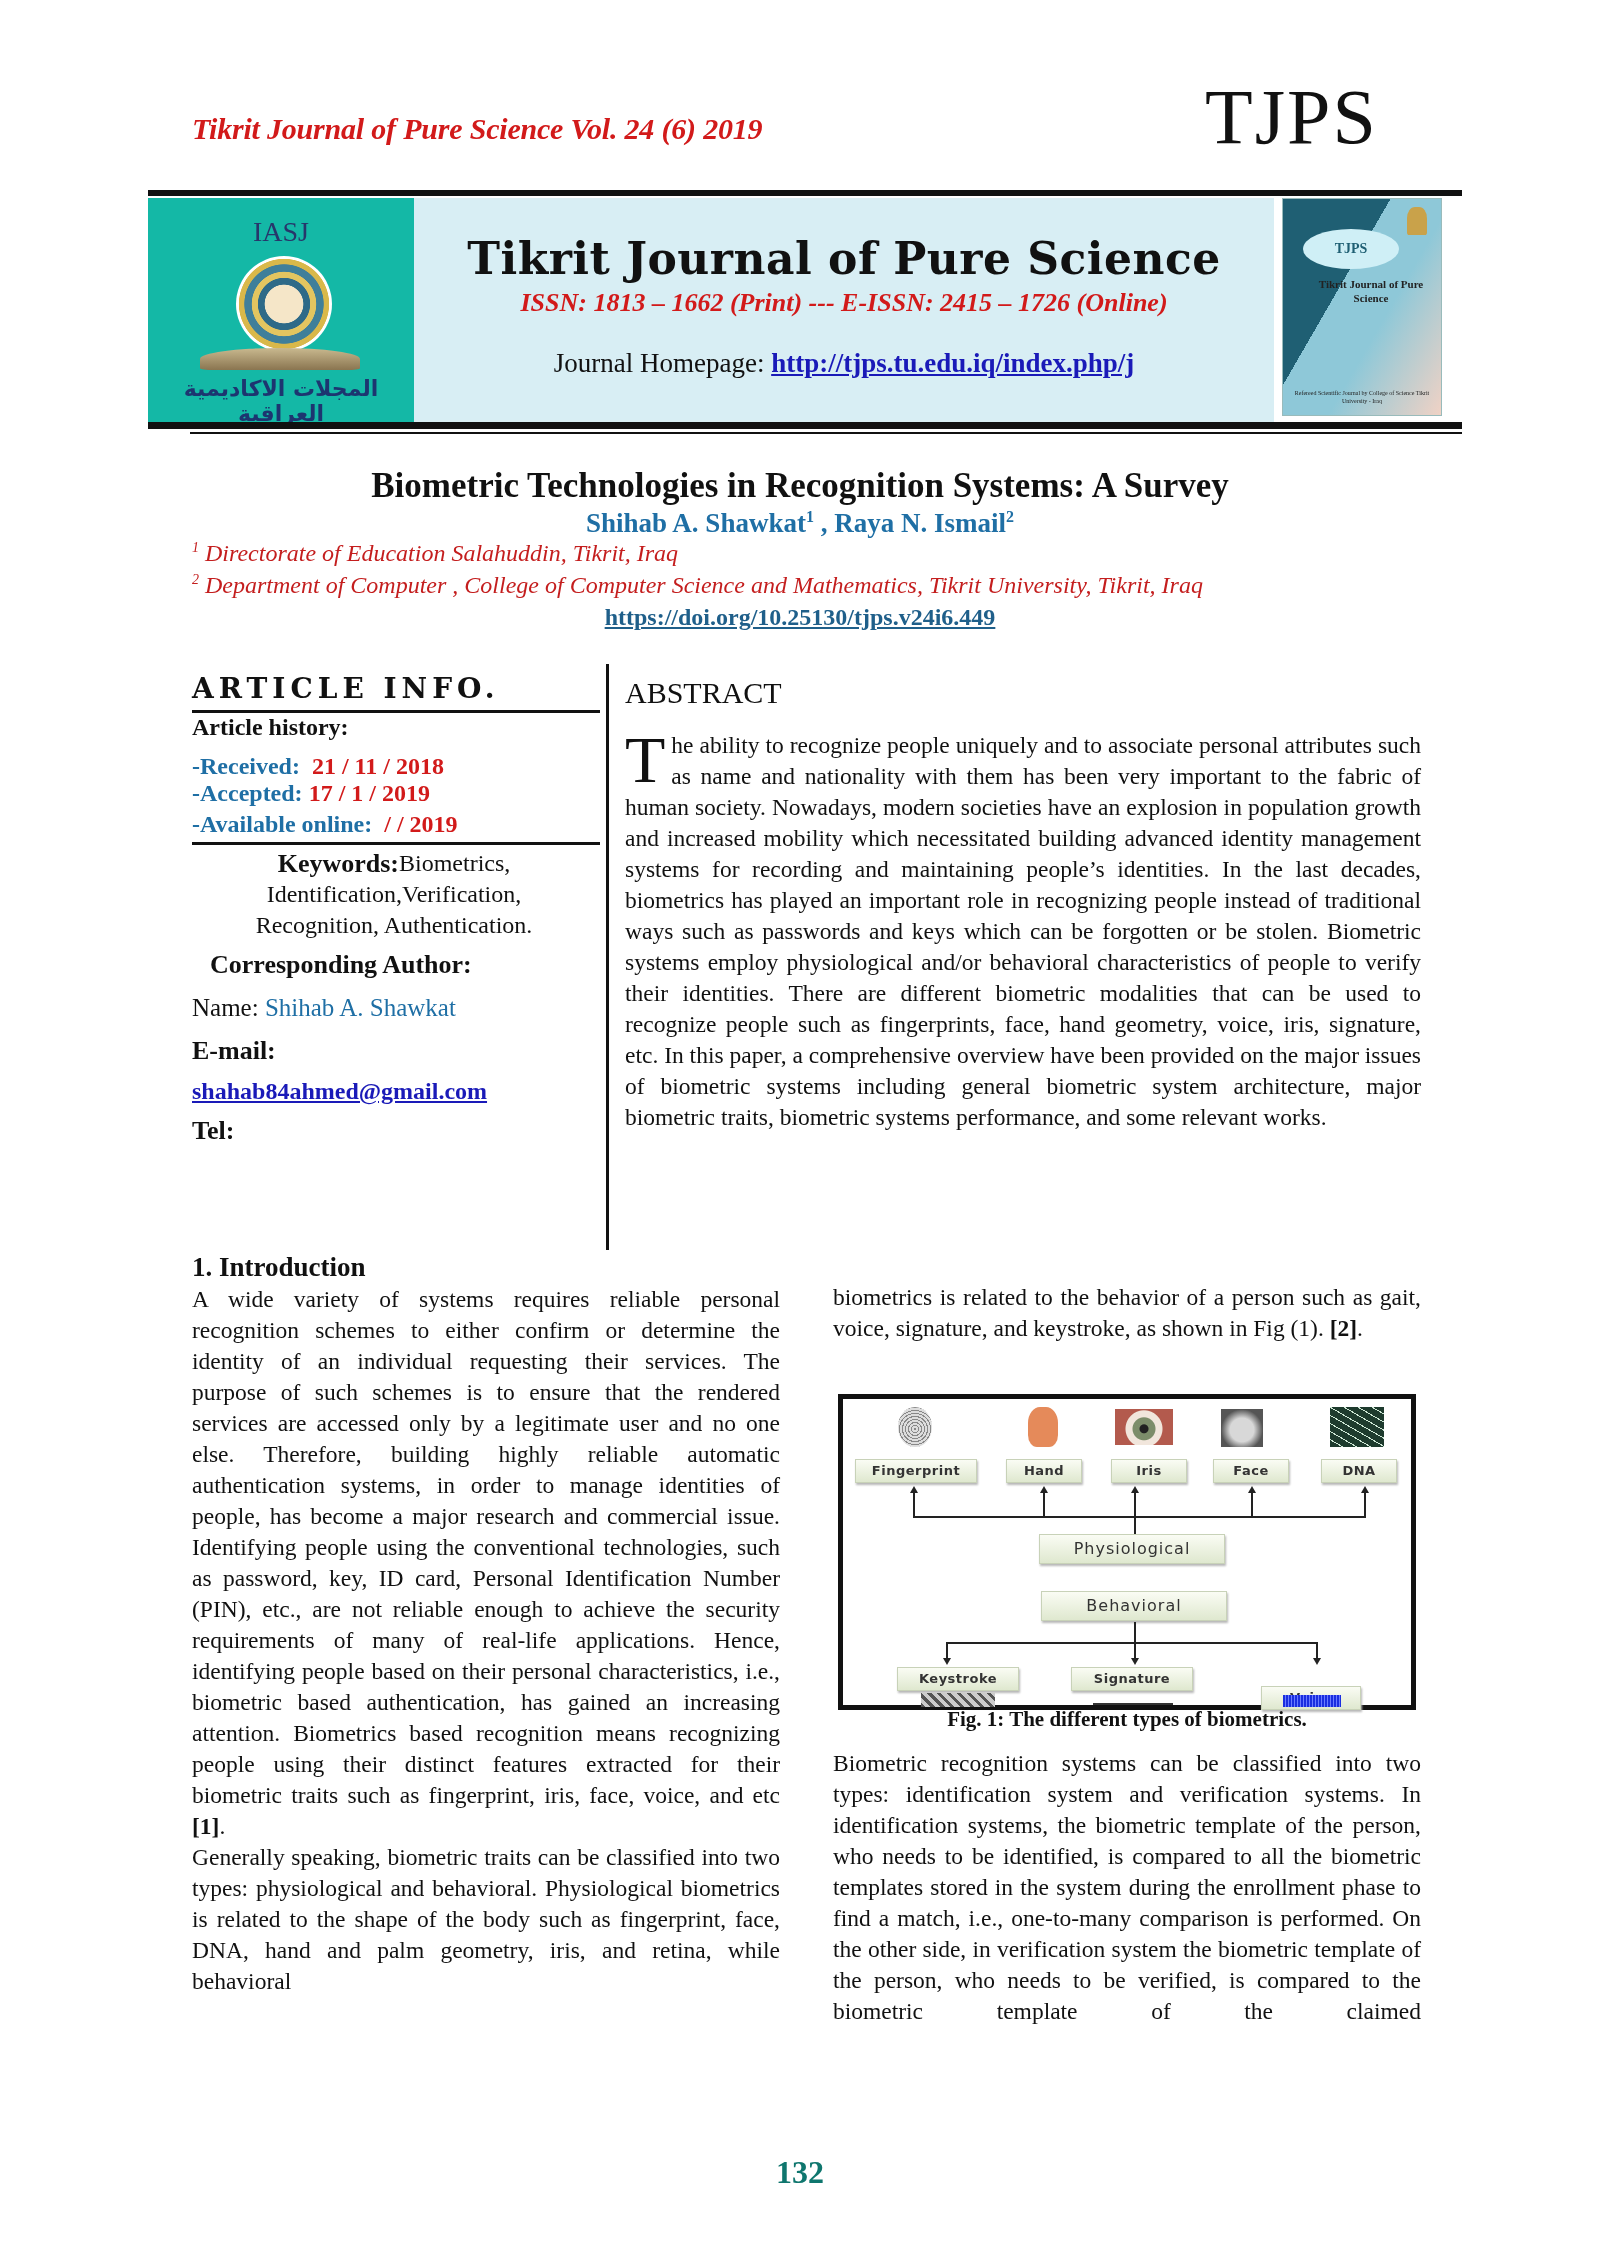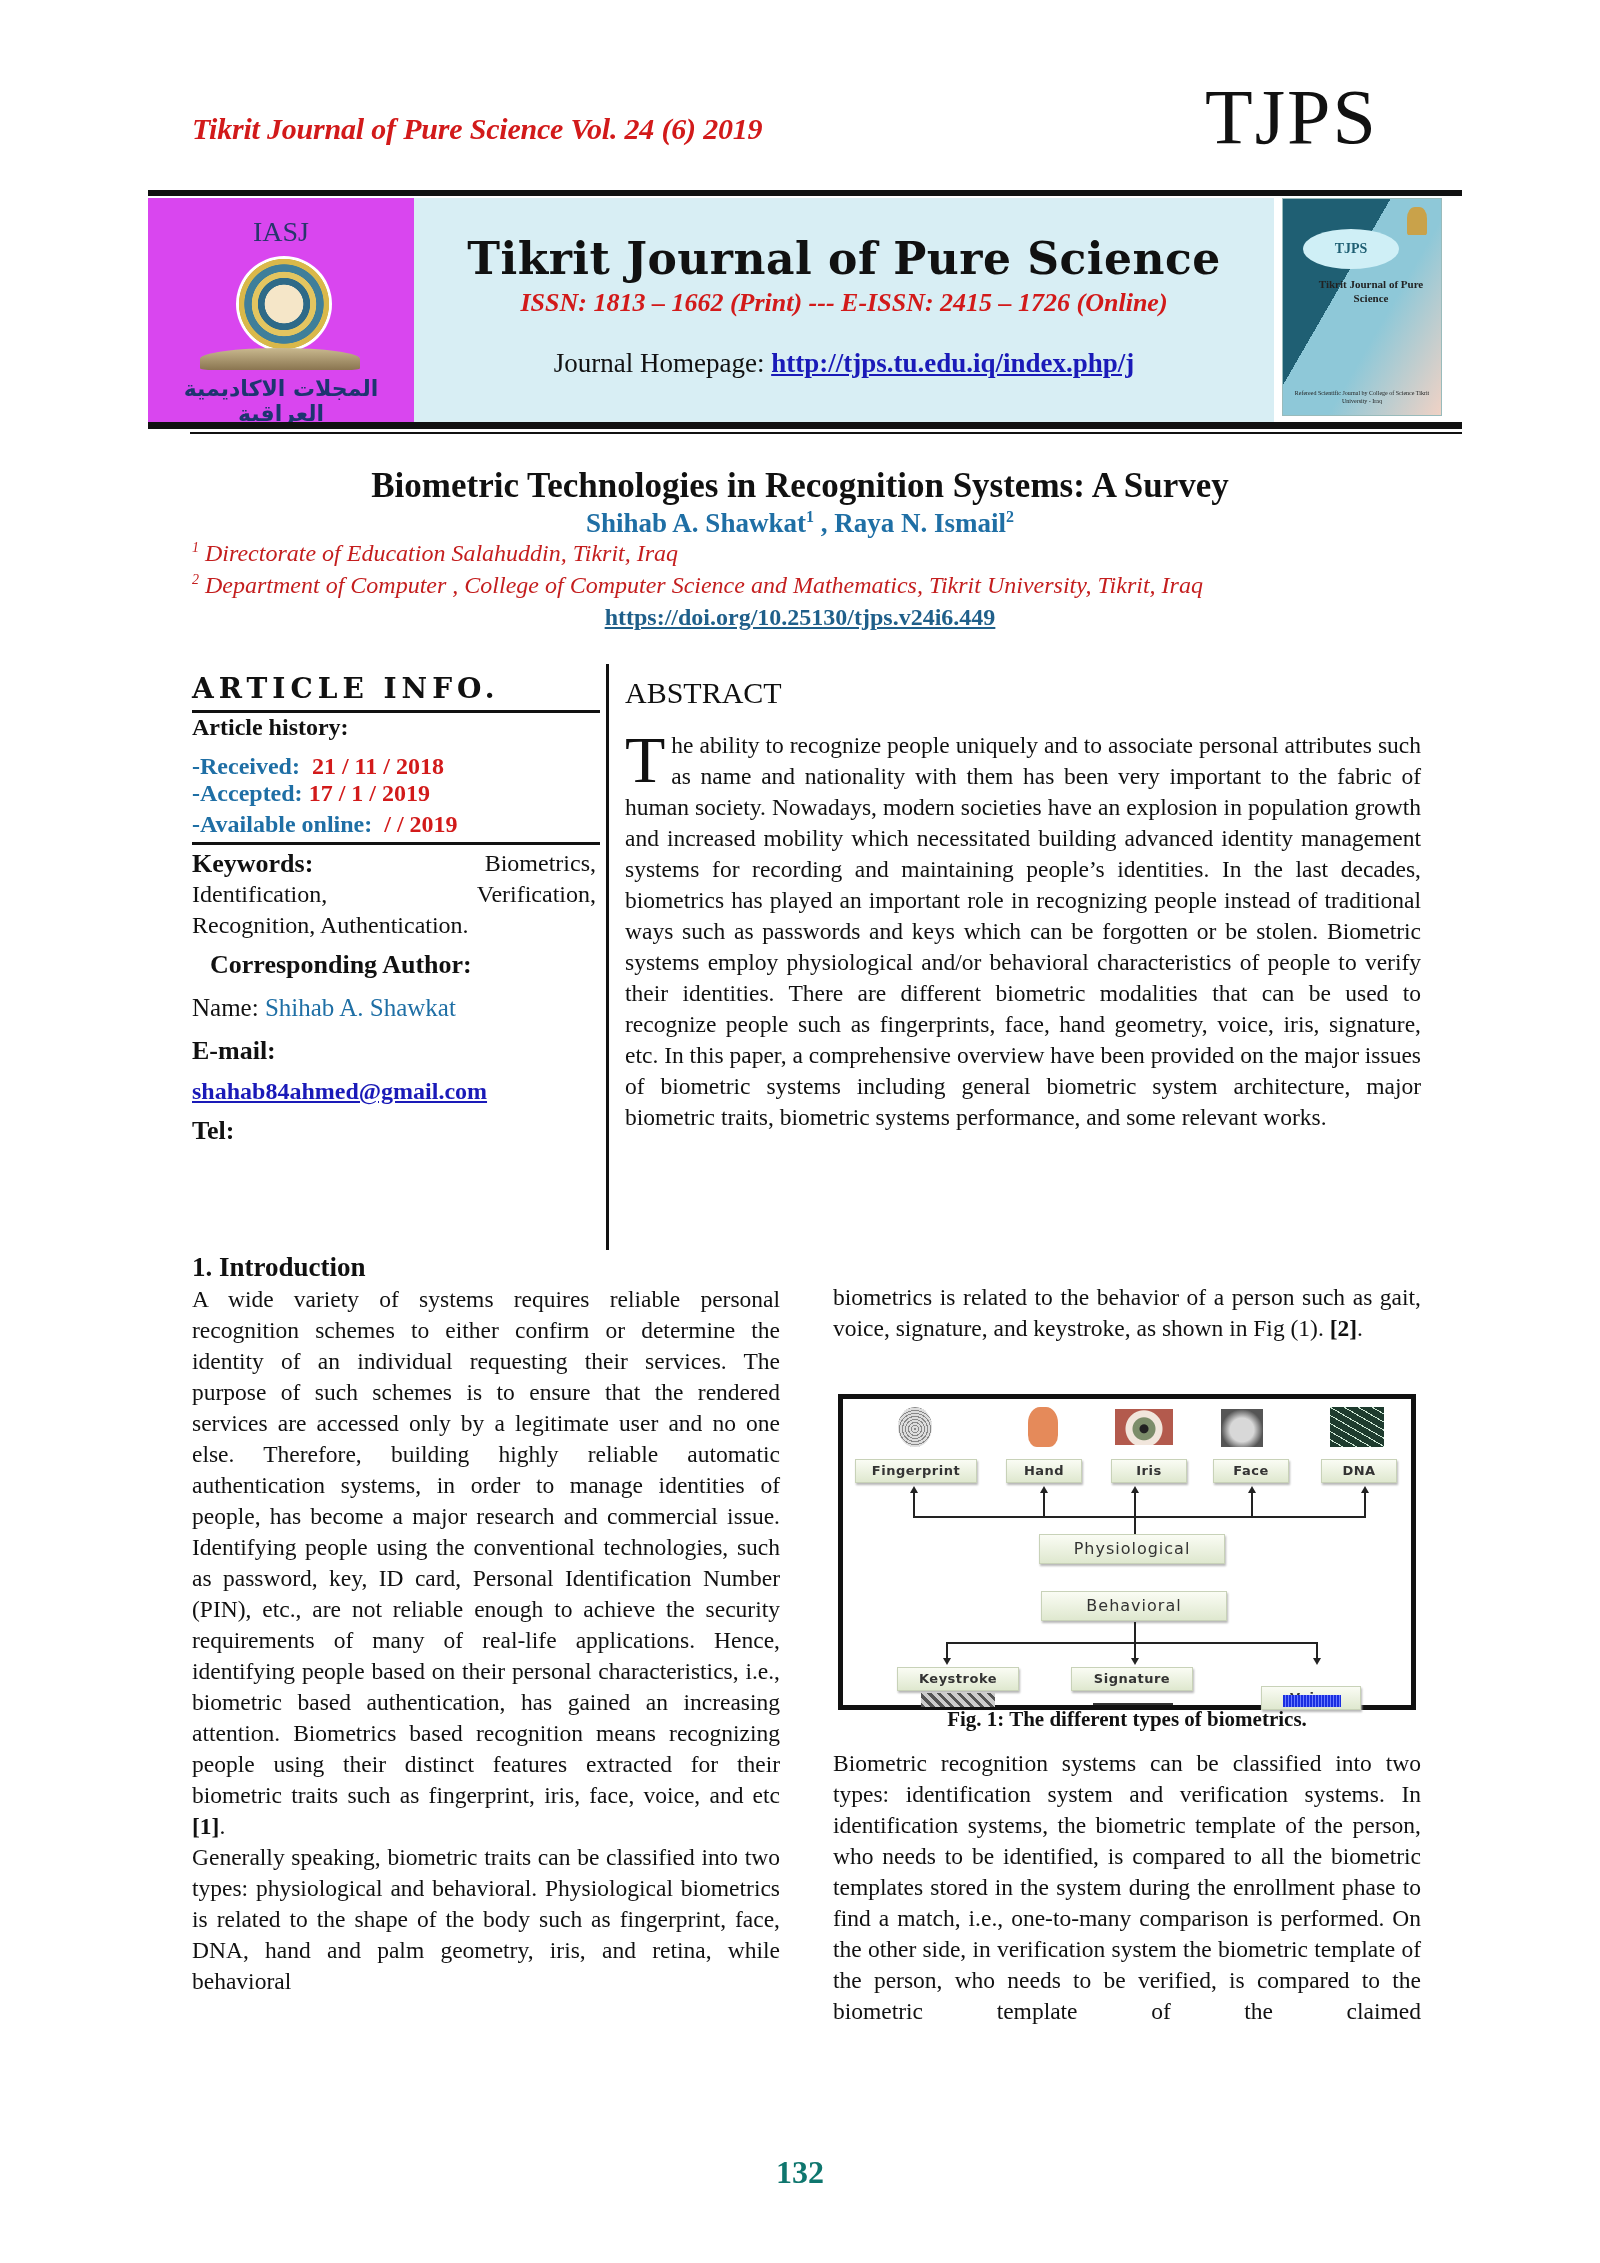--- a/index.html
+++ b/index.html
@@ -7,21 +7,21 @@
   body { position: relative; font-family: "Liberation Serif", "DejaVu Serif", serif; color: #111; overflow: hidden; }
 
   .abs { position: absolute; }
 
   
   .running-title { left: 192px; top: 112px; font-size: 30px; font-style: italic; font-weight: bold; color: #d21a1a; letter-spacing: -0.2px; }
   .tjps-big { left: 1205px; top: 78px; font-size: 78px; color: #111; letter-spacing: 2px; font-family: "Liberation Serif", serif; line-height: 1; }
 
   .rule-thick { left: 148px; width: 1314px; height: 6px; background: #111; }
   .rule-thin { left: 190px; width: 1272px; height: 2px; background: #111; }
-  .iasj { left: 148px; top: 198px; width: 266px; height: 225px; background: #d946ef; }
+  .iasj { left: 148px; top: 198px; width: 266px; height: 225px; background: #14b8a6; }
   .iasj-text { position: absolute; left: 0; right: 0; top: 18px; text-align: center; font-size: 28px; color: #27366b; }
   .iasj-seal { position: absolute; left: 88px; top: 58px; width: 96px; height: 96px; border-radius: 50%;
     background: radial-gradient(circle, #f5e6c8 0 28%, #2e6a88 29% 38%, #e3c560 39% 47%, #3f7f9a 48% 58%, #d9b84a 59% 66%, #ffffff 67%); }
   .iasj-book { position: absolute; left: 52px; top: 150px; width: 160px; height: 22px;
     background: linear-gradient(180deg, #c9b98f, #8a7550); border-radius: 60% 60% 10% 10%; }
   .iasj-arabic { position: absolute; left: 0; right: 0; top: 178px; text-align: center; font-size: 22px; font-weight: bold; color: #1d3570; font-family: "DejaVu Sans", sans-serif; }
 
   .banner-center { left: 414px; top: 198px; width: 860px; height: 225px; background: #d8eef4; }
   .journal-name { position: absolute; left: 0; right: 0; top: 35px; text-align: center; font-size: 44px; font-weight: bold; color: #111; font-family: "DejaVu Serif", serif; letter-spacing: 0.5px; }
   .issn { position: absolute; left: 0; right: 0; top: 90px; text-align: center; font-size: 26px; font-style: italic; font-weight: bold; color: #d21a1a; }
@@ -48,21 +48,21 @@
   .ai-head { left: 192px; top: 672px; font-size: 28px; font-weight: bold; letter-spacing: 5px; font-family: "DejaVu Serif", serif; color: #111; }
   .ai-rule { left: 192px; width: 408px; height: 3px; background: #111; }
   .vrule { left: 606px; top: 664px; width: 3px; height: 586px; background: #111; }
 
   .hist-label { left: 192px; top: 714px; font-size: 24px; font-weight: bold; }
   .hist-row { left: 192px; font-size: 24px; font-weight: bold; color: #1f6fa5; }
   .hist-row .date { color: #d21a1a; }
 
   .kw { left: 192px; top: 848px; width: 404px; font-size: 24px; line-height: 31px; text-align: justify; text-align-last: left; }
   .kw .kw-label { font-weight: bold; font-size: 26px; }
-  .kw-line { display: flex; justify-content: space-between; }
+  .kw-line { display: flex; justify-content: center; }
 
   .ca-label { left: 192px; top: 950px; font-size: 26px; font-weight: bold; margin-left: 18px; }
   .ca-name { left: 192px; top: 994px; font-size: 25px; font-weight: normal; }
   .ca-name span { color: #1f6fa5; }
   .ca-email-label { left: 192px; top: 1036px; font-size: 26px; font-weight: bold; }
   .ca-email { left: 192px; top: 1078px; font-size: 24px; font-weight: bold; }
   .ca-email a { color: #1a1ab8; text-decoration: underline; }
   .ca-tel { left: 192px; top: 1116px; font-size: 26px; font-weight: bold; }
 
   

